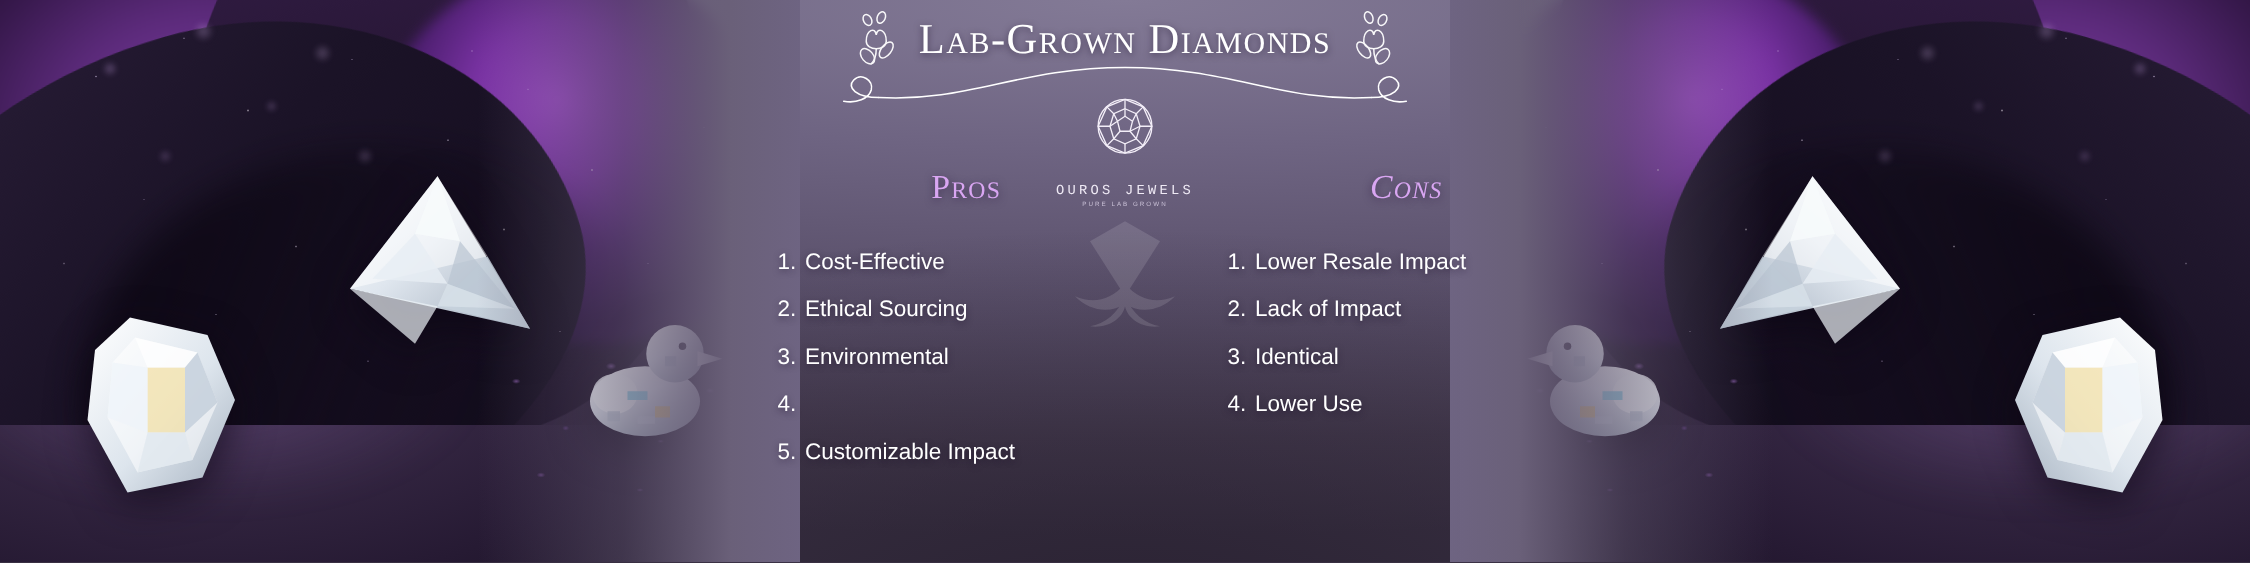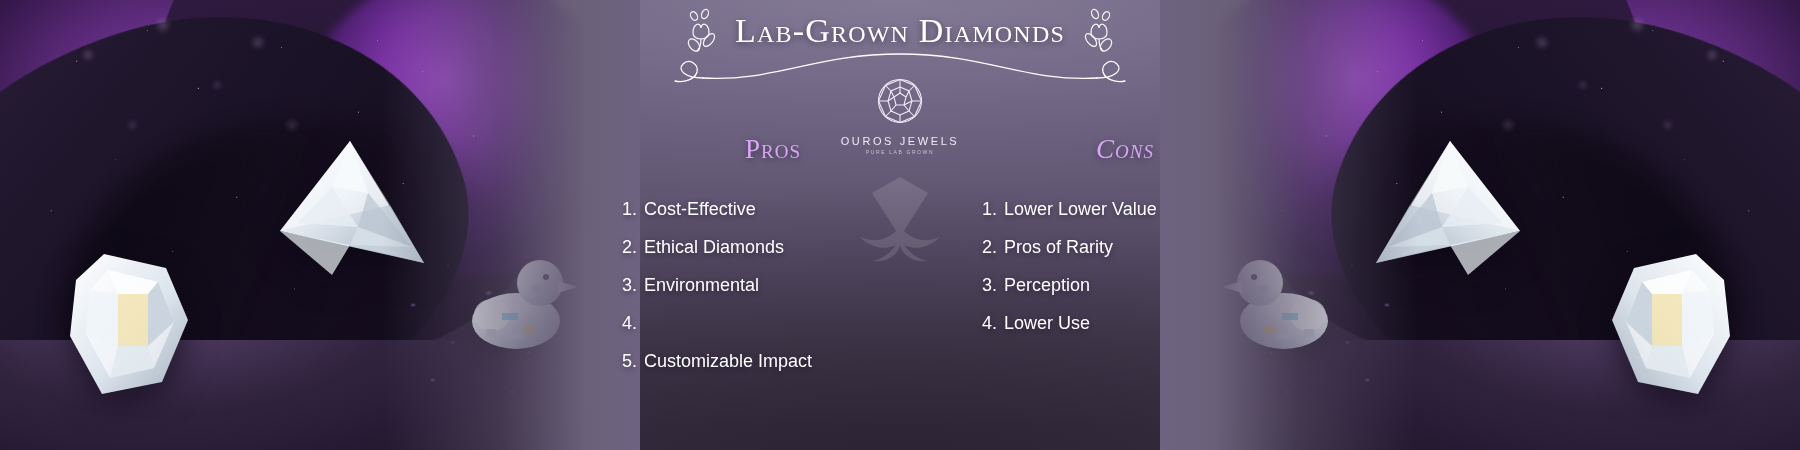--- a/index.html
+++ b/index.html
@@ -168,23 +168,23 @@
   .sprig.flip{transform:scaleX(-1);}
   .swash{
     position:absolute;top:48px;left:50%;transform:translateX(-50%);
   }
 
   .logo{
     position:absolute;top:74px;left:50%;transform:translateX(-50%);
     width:150px;text-align:center;
   }
   .logo-name{
-    margin-top:3px;
+    margin-top:14px;
     color:#efeaf5;font-size:11px;letter-spacing:2.6px;
-    font-family:Liberation Sans, sans-serif;
+    font-family:Liberation Mono, monospace;
   }
   .logo-tag{
     margin-top:2px;
     color:#c9c0d6;font-size:5px;letter-spacing:1.6px;
   }
 
   .watermark{
     position:absolute;top:165px;left:50%;transform:translateX(-50%);
     opacity:.12;
   }
@@ -429,50 +429,50 @@
 
       <div class="col pros">
         <div class="col-head">Pros</div>
         <ul class="list">
           <li>
             <span class="num">1.</span>
             <span class="txt">Cost-Effective</span>
           </li>
           <li>
             <span class="num">2.</span>
-            <span class="txt">Ethical Diamonds</span>
+            <span class="txt">Ethical Sourcing</span>
           </li>
           <li>
             <span class="num">3.</span>
             <span class="txt">Environmental</span>
           </li>
           <li>
             <span class="num">4.</span>
           </li>
           <li>
             <span class="num">5.</span>
             <span class="txt">Customizable Impact</span>
           </li>
         </ul>
       </div>
 
       <div class="col cons">
         <div class="col-head">Cons</div>
         <ul class="list">
           <li>
             <span class="num">1.</span>
-            <span class="txt">Lower Lower Value</span>
+            <span class="txt">Lower Resale Impact</span>
           </li>
           <li>
             <span class="num">2.</span>
-            <span class="txt">Pros of Rarity</span>
+            <span class="txt">Lack of Impact</span>
           </li>
           <li>
             <span class="num">3.</span>
-            <span class="txt">Perception</span>
+            <span class="txt">Identical</span>
           </li>
           <li>
             <span class="num">4.</span>
             <span class="txt">Lower Use</span>
           </li>
         </ul>
       </div>
 
     </div>
   </div>

